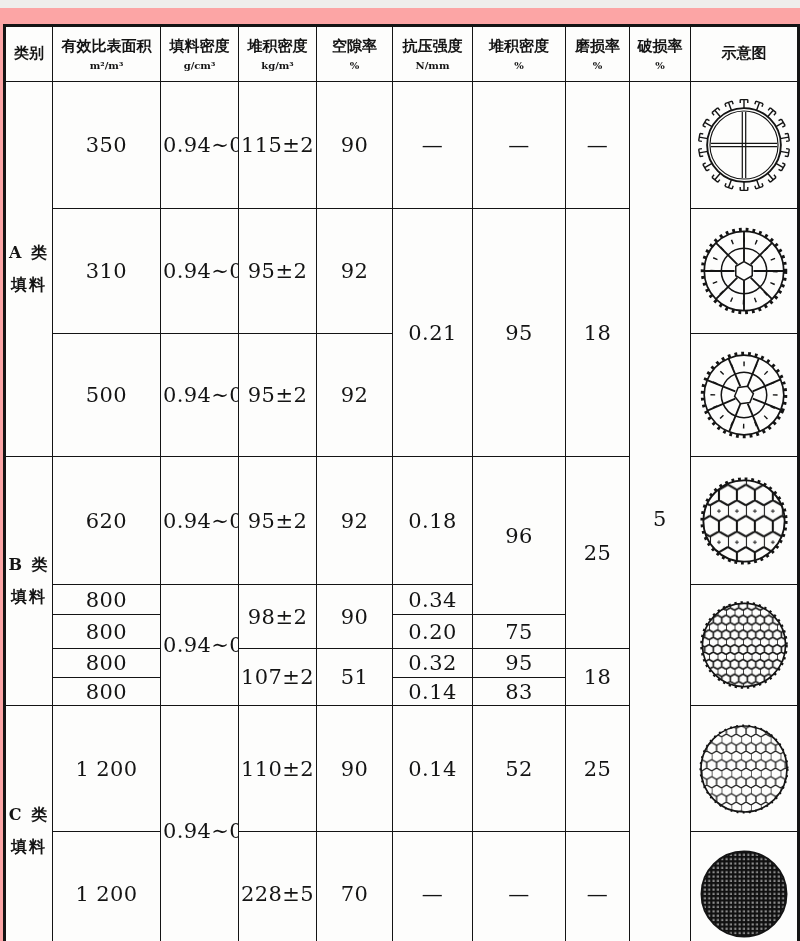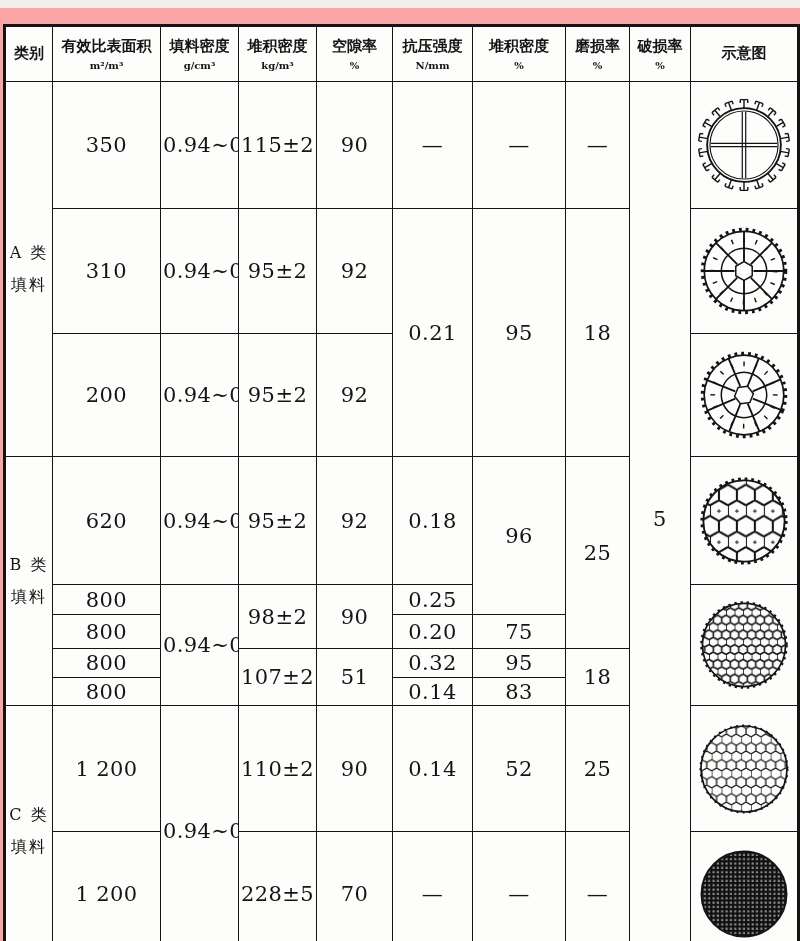--- a/index.html
+++ b/index.html
@@ -18,21 +18,21 @@
   .spec th, .spec td {
     border: 1.6px solid #141414;
     text-align: center; vertical-align: middle;
     padding: 0 2px; overflow: hidden;
     background: #fdfdfc;
   }
   .spec th { font-weight: bold; font-size: 15px; line-height: 1.55; }
   .spec th .unit { display: block; font-size: 10px; }
   .hline { display: block; }
   td.num { font-size: 21px; letter-spacing: 0.4px; }
-  td.cat { font-weight: normal; font-size: 16px; }
+  td.cat { font-weight: bold; font-size: 16px; }
   td.cat .hline { line-height: 2.0; letter-spacing: 2px; }
   td.diag { padding: 0; }
   td.diag svg { display: block; margin: 0 auto; }
   .spec th:empty, .spec span:empty { display: none; }
 </style>
 </head>
 <body>
 
 <div class="page">
 
@@ -173,21 +173,21 @@
         <td class="num" rowspan="2">95</td>
         <td class="num" rowspan="2">18</td>
         <td class="diag">
           <svg width="104" height="104" viewBox="0 0 110 110">
             <use href="#wheelbody"></use>
           </svg>
         </td>
       </tr>
 
       <tr style="height:123px">
-        <td class="num">200</td>
+        <td class="num">500</td>
         <td class="num">0.94∼0.97</td>
         <td class="num">95±2</td>
         <td class="num">92</td>
         <td class="diag">
           <svg width="104" height="104" viewBox="0 0 110 110">
             <use href="#wheelbody" transform="rotate(22 55 55)"></use>
           </svg>
         </td>
       </tr>
 
@@ -209,21 +209,21 @@
             <circle cx="55" cy="55" r="43" fill="url(#hexL)" stroke="#141414" stroke-width="2"></circle>
           </svg>
         </td>
       </tr>
 
       <tr style="height:30px">
         <td class="num">800</td>
         <td class="num" rowspan="4">0.94∼0.97</td>
         <td class="num" rowspan="2">98±2</td>
         <td class="num" rowspan="2">90</td>
-        <td class="num">0.25</td>
+        <td class="num">0.34</td>
         <td class="diag" rowspan="4">
           <svg width="104" height="104" viewBox="0 0 110 110">
             <circle cx="55" cy="55" r="45" fill="none" stroke="#141414" stroke-width="2.6" stroke-dasharray="2.5 4"></circle>
             <circle cx="55" cy="55" r="44" fill="url(#hexS)" stroke="#141414" stroke-width="1.8"></circle>
           </svg>
         </td>
       </tr>
 
       <tr style="height:34px">
         <td class="num">800</td>

